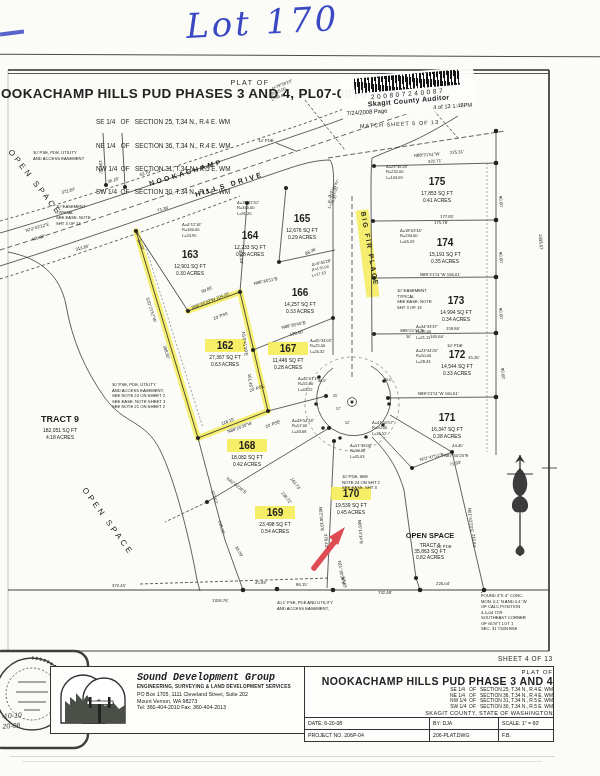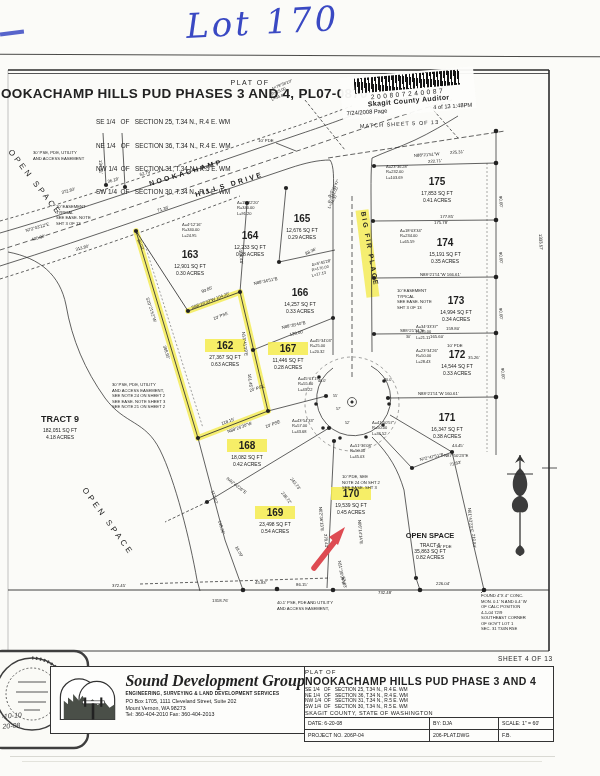--- a/index.html
+++ b/index.html
@@ -20,26 +20,26 @@
          text-align:center;padding:2px 0}
   .bars{height:15px;margin:0 14px;background:repeating-linear-gradient(90deg,#141414 0,#141414 1.7px,
         transparent 1.7px,transparent 3.2px,#141414 3.2px,#141414 5.6px,transparent 5.6px,transparent 6.9px)}
   .bnum{font-size:6.5px;letter-spacing:2.6px;margin-top:1px}
   .auditor{font-size:7px;font-weight:bold;letter-spacing:.4px}
   .stamp-row{display:flex;justify-content:space-between;font-size:5.8px;padding:2px 4px 0 4px;transform:rotate(1deg)}
   
   .sheetnote{left:498px;top:655px;font-size:6.5px;letter-spacing:.6px}
   .sdg-box{left:50px;top:666px;width:254px;height:66px;border:1.5px solid #333;background:#fdfdfb;display:flex}
   .sdg-text{padding:5px 0 0 4px}
-  .sdg-name{font-family:Liberation Serif, serif;font-style:italic;font-weight:bold;font-size:16px;white-space:nowrap}
+  .sdg-name{font-family:Liberation Mono, monospace;font-style:italic;font-weight:bold;font-size:10px;white-space:nowrap}
   .sdg-tag{font-size:4.7px;font-weight:bold;letter-spacing:.2px;margin-top:1px}
   .sdg-addr{font-size:5.3px;line-height:6.6px;margin-top:2px;white-space:pre-line}
   .plat-box{left:304px;top:666px;width:248px;height:74px;border:1.5px solid #333;background:#fdfdfb;
             display:flex;flex-direction:column}
-  .pb-head{text-align:left}
+  .pb-head{text-align:right}
   .pb-platof{font-size:6px;letter-spacing:1px;margin-top:2px}
   .pb-title{font-size:10.5px;font-weight:bold;letter-spacing:.4px}
   .pb-secs{font-size:4.9px;line-height:5.7px;white-space:pre}
   .pb-county{font-size:5.6px;letter-spacing:.4px;border-bottom:1px solid #333;padding-bottom:1px}
   .pb-row{display:flex;font-size:5.2px;border-bottom:1px solid #333;flex:1;align-items:center}
   .pb-row:last-child{border-bottom:none}
   .pb-cell{padding:1px 3px;border-right:1px solid #333;height:100%;display:flex;align-items:center}
   .pb-cell:last-child{border-right:none}
   .c1{width:118px}.c2{width:62px}.c3{flex:1}
   .seal-dates{left:2px;top:711px;font-size:7px;font-style:italic;color:#3c3c3c;transform:rotate(-5deg);line-height:10px}

